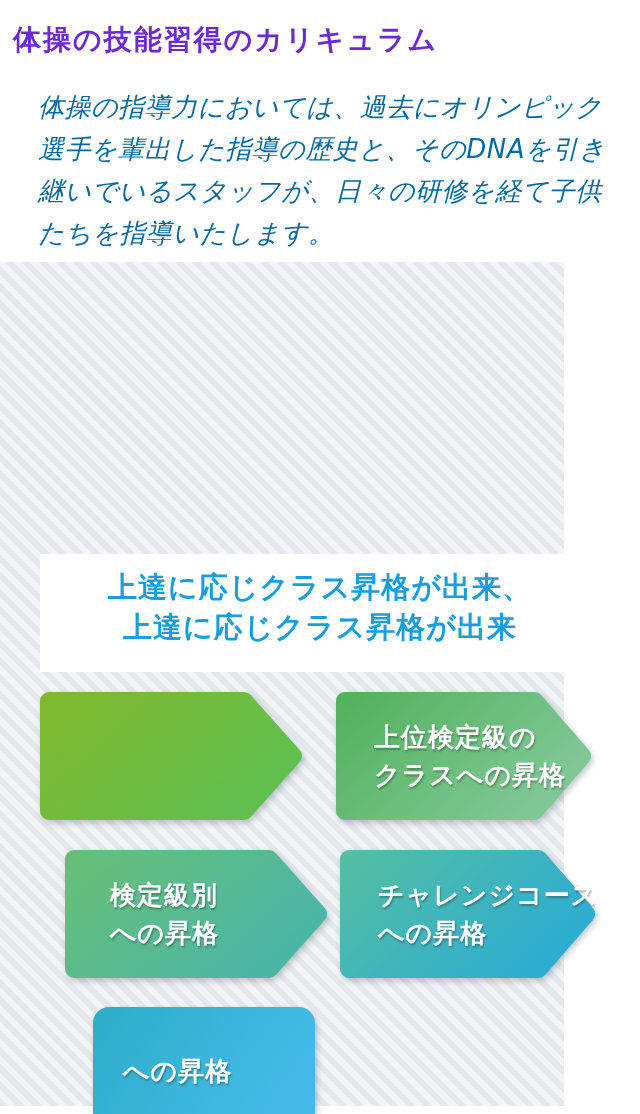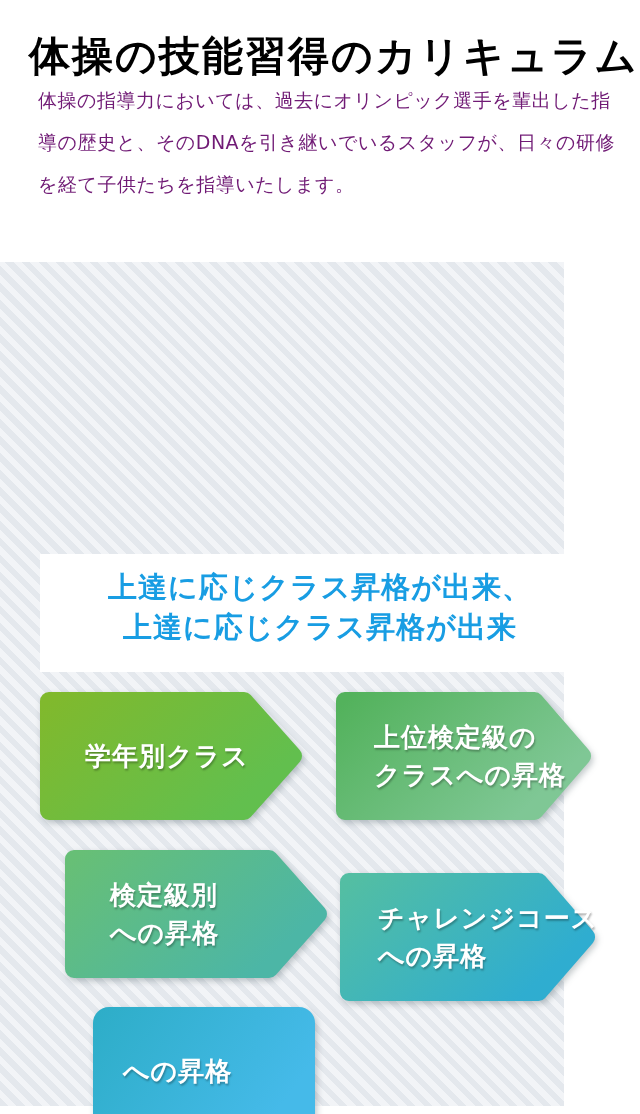--- a/index.html
+++ b/index.html
@@ -5,28 +5,28 @@
   html,body { margin:0; padding:0; }
   body {
     width:640px; height:1114px;
     background:#ffffff;
     font-family:"DejaVu Sans","Liberation Sans",sans-serif;
     position:relative; overflow:hidden;
   }
   
   .top-section { position:absolute; top:0; left:0; width:640px; height:262px; background:#ffffff; }
   .page-title {
-    position:absolute; top:2px; left:29px;
-    font-size:41px; font-weight:bold; color:#000000;
+    position:absolute; top:2px; left:13px;
+    font-size:28px; font-weight:bold; color:#6d28d9;
     letter-spacing:2px; white-space:nowrap;
   }
   .intro-text {
     position:absolute; top:60px; left:38px; width:578px;
-    font-size:19px; line-height:42px; color:#701a75;
-    word-break:break-all; letter-spacing:0.5px;
+    font-size:26px; line-height:42px; color:#0369a1;
+    word-break:break-all; letter-spacing:0.5px;font-style:italic;
   }
   
   .striped-section {
     position:absolute; top:262px; left:0; width:564px; height:844px;
     background:repeating-linear-gradient(45deg,#e4e8ed 0px,#e4e8ed 6px,#f2f4f7 6px,#f2f4f7 12px);
     text-decoration:underline;
   }
   .heading-panel {
     position:absolute; top:292px; left:40px; width:560px; height:118px;
     background:#ffffff;
@@ -43,21 +43,21 @@
   .step-label {
     position:absolute; top:0; left:0; height:100%;
     display:flex; flex-direction:column; justify-content:center;
     color:#ffffff; font-weight:bold; font-size:26px; line-height:38px;
     text-shadow:1px 2px 2px rgba(0,0,0,0.28);
     white-space:nowrap; letter-spacing:1px;
   }
   #step1 { top:430px; left:40px;  width:265px; height:128px; }
   #step2 { top:430px; left:336px; width:258px; height:128px; }
   #step3 { top:588px; left:65px;  width:265px; height:128px; }
-  #step4 { top:588px; left:340px; width:258px; height:128px;margin-top:23px; }
+  #step4 { top:588px; left:340px; width:258px; height:128px; }
   #step5 { top:745px; left:93px;  width:222px; height:128px; }
   #step1 .step-label, #step3 .step-label { padding-left:45px; }
   #step2 .step-label, #step4 .step-label { padding-left:38px; }
   #step5 .step-label { padding-left:30px; }
 </style>
 </head>
 <body>
 
 <div class="top-section">
   <h1 class="page-title">体操の技能習得のカリキュラム</h1>
@@ -77,21 +77,20 @@
     <svg viewBox="0 0 265 128" preserveAspectRatio="none">
       <defs>
         <linearGradient id="g0" x1="0" y1="0" x2="1" y2="0.5">
           <stop offset="0" stop-color="#80b92d"></stop>
           <stop offset="1" stop-color="#62bf4e"></stop>
         </linearGradient>
       </defs>
       <path d="M9 9 L204 9 L253 64 L204 119 L9 119 Z" fill="url(#g0)" stroke="url(#g0)" stroke-width="18" stroke-linejoin="round"></path>
     </svg>
     <div class="step-label">
-      <div>学年別クラス</div>
     </div>
   </div>
 
   <div class="step" id="step2">
     <svg viewBox="0 0 265 128" preserveAspectRatio="none">
       <defs>
         <linearGradient id="g1" x1="0" y1="0" x2="1" y2="0.5">
           <stop offset="0" stop-color="#53b25c"></stop>
           <stop offset="1" stop-color="#7fc795"></stop>
         </linearGradient>

